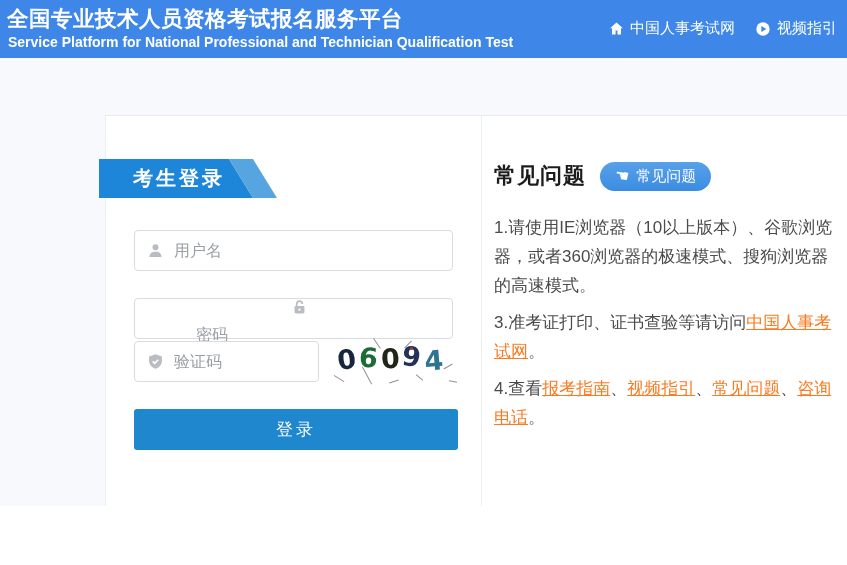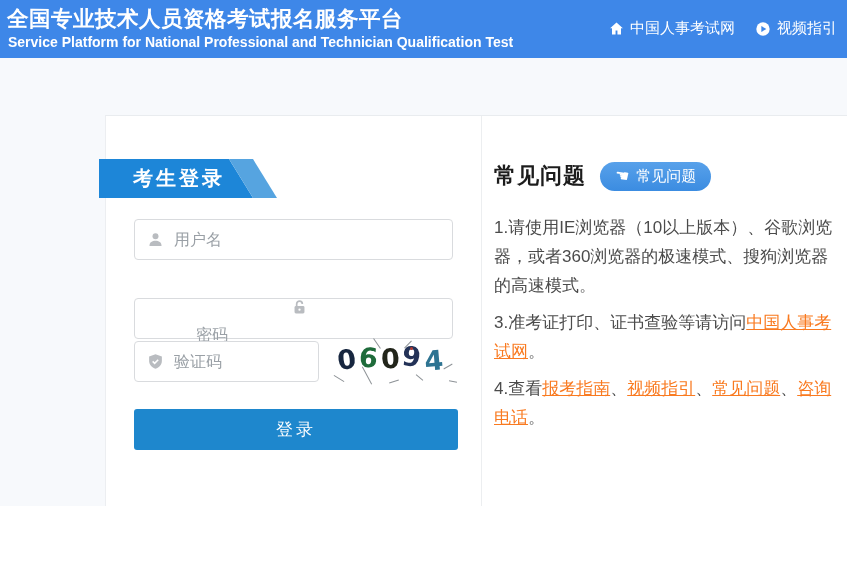--- a/index.html
+++ b/index.html
@@ -20,21 +20,21 @@
           border-top:1px solid #e9ecef; border-bottom:1px solid #e4e7ea; border-left:1px solid #eceef1; }
 
   
   .banner { position:absolute; left:-7px; top:43px; width:180px; height:39px; }
   .banner-main { position:absolute; inset:0; background:#1d86d8; clip-path:polygon(0 0,130px 0,154px 100%,0 100%); }
   .banner-stripe { position:absolute; inset:0; background:#56a4e0; clip-path:polygon(130px 0,154px 0,178px 100%,154px 100%); }
   .banner-label { position:absolute; left:34px; top:0; height:39px; line-height:39px; color:#fff; font-size:20px; font-weight:bold; letter-spacing:3px; }
 
   
   .field { position:absolute; left:28px; width:319px; height:41px; border:1px solid #d9dbde; border-radius:4px; background:#fff; display:flex; align-items:center; padding-left:12px; gap:10px; }
-  .field-user { top:103px; }
+  .field-user { top:114px; }
   .field-pass { top:182px;flex-direction:column; }
   .field-captcha { top:225px; width:185px; }
   .field svg { flex:0 0 auto; display:block; }
   .field input { border:none; outline:none; flex:1; font-size:16px; color:#333; background:transparent; font-family:inherit; min-width:0; }
   .field input::placeholder { color:#9aa0a6; opacity:1; }
 
   .captcha-box { position:absolute; left:225px; top:225px; width:128px; height:45px; cursor:pointer; }
   .captcha-digits { position:absolute; left:6px; top:1px; display:flex; gap:3px; }
   .captcha-digits span { font-family:"DejaVu Sans",sans-serif; font-weight:bold; font-size:27px; display:inline-block; }
   .scratch { position:absolute; border-top:1px solid #8d9296; }

